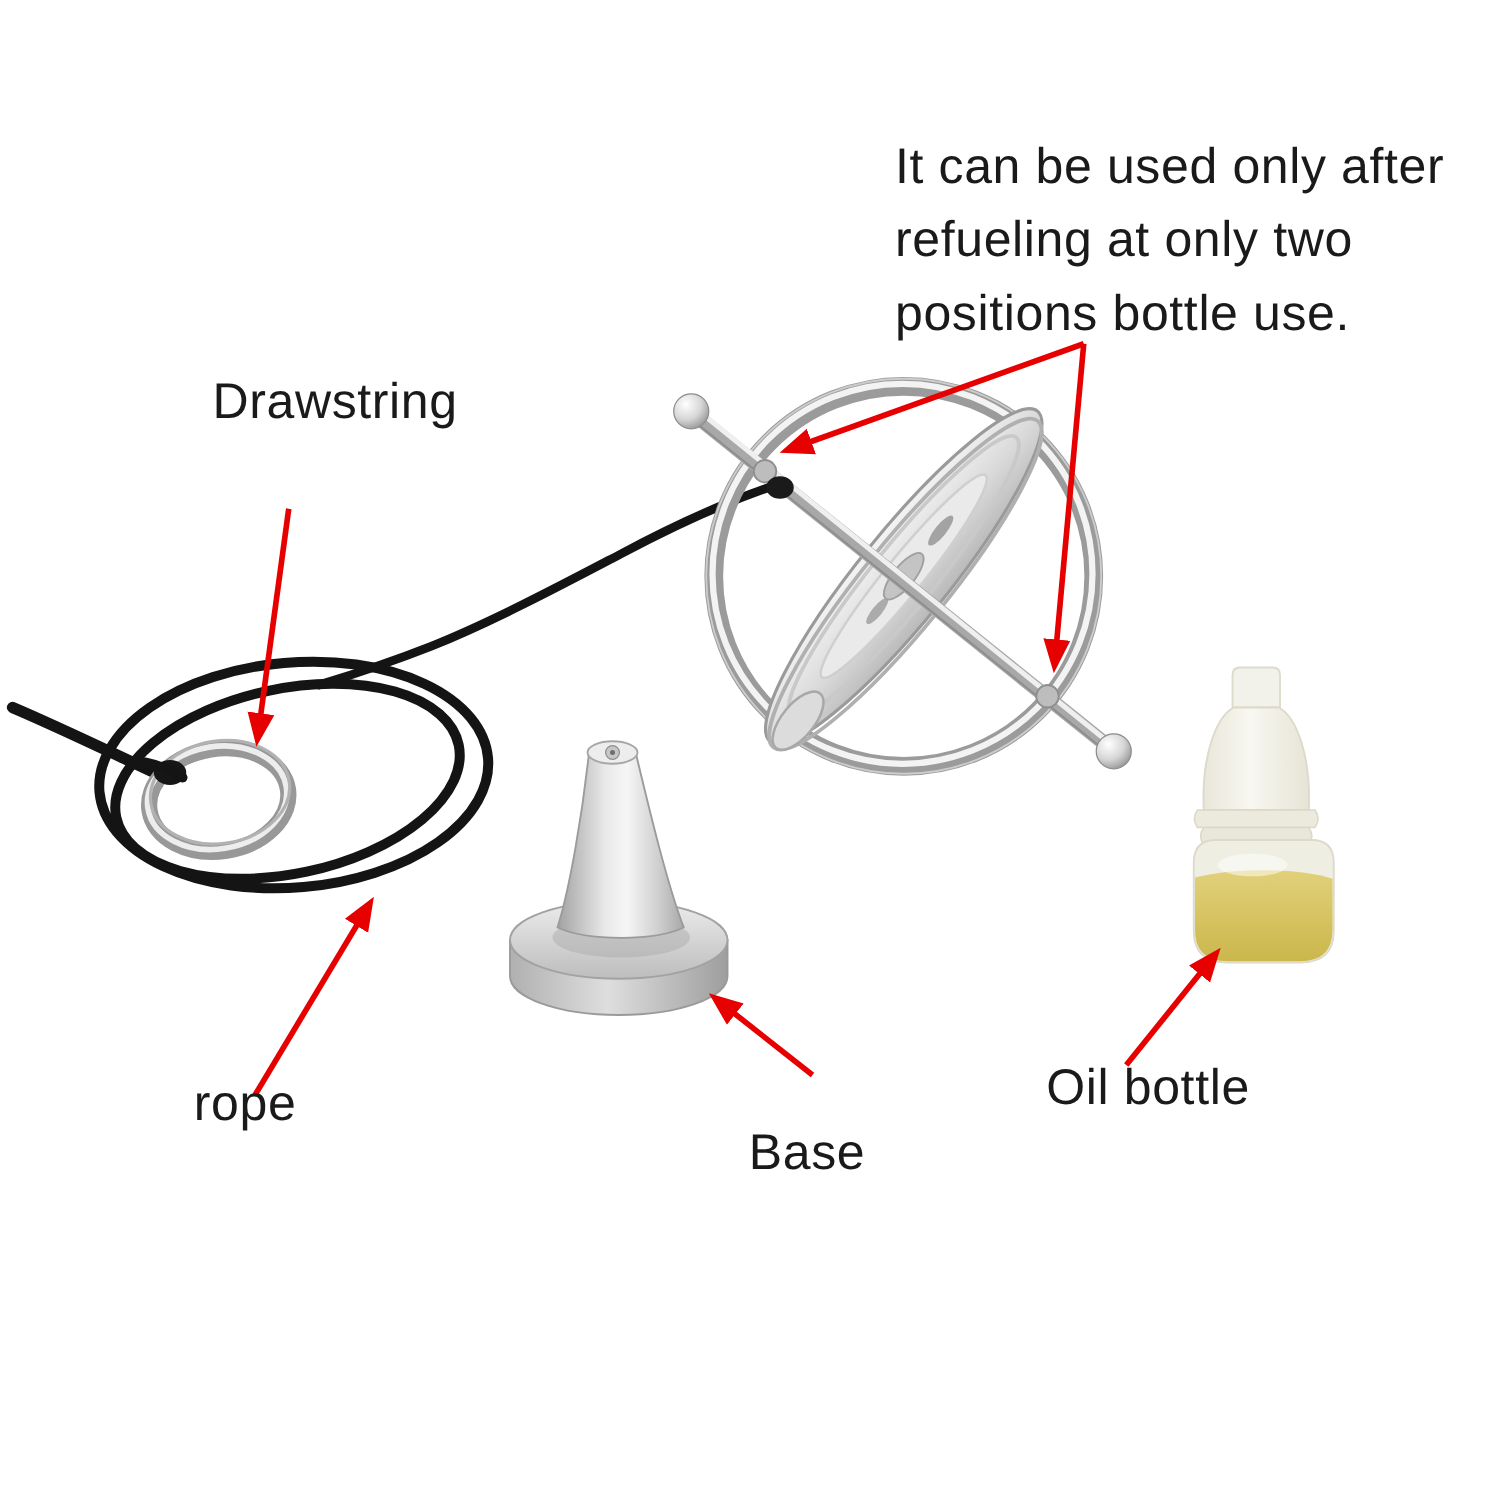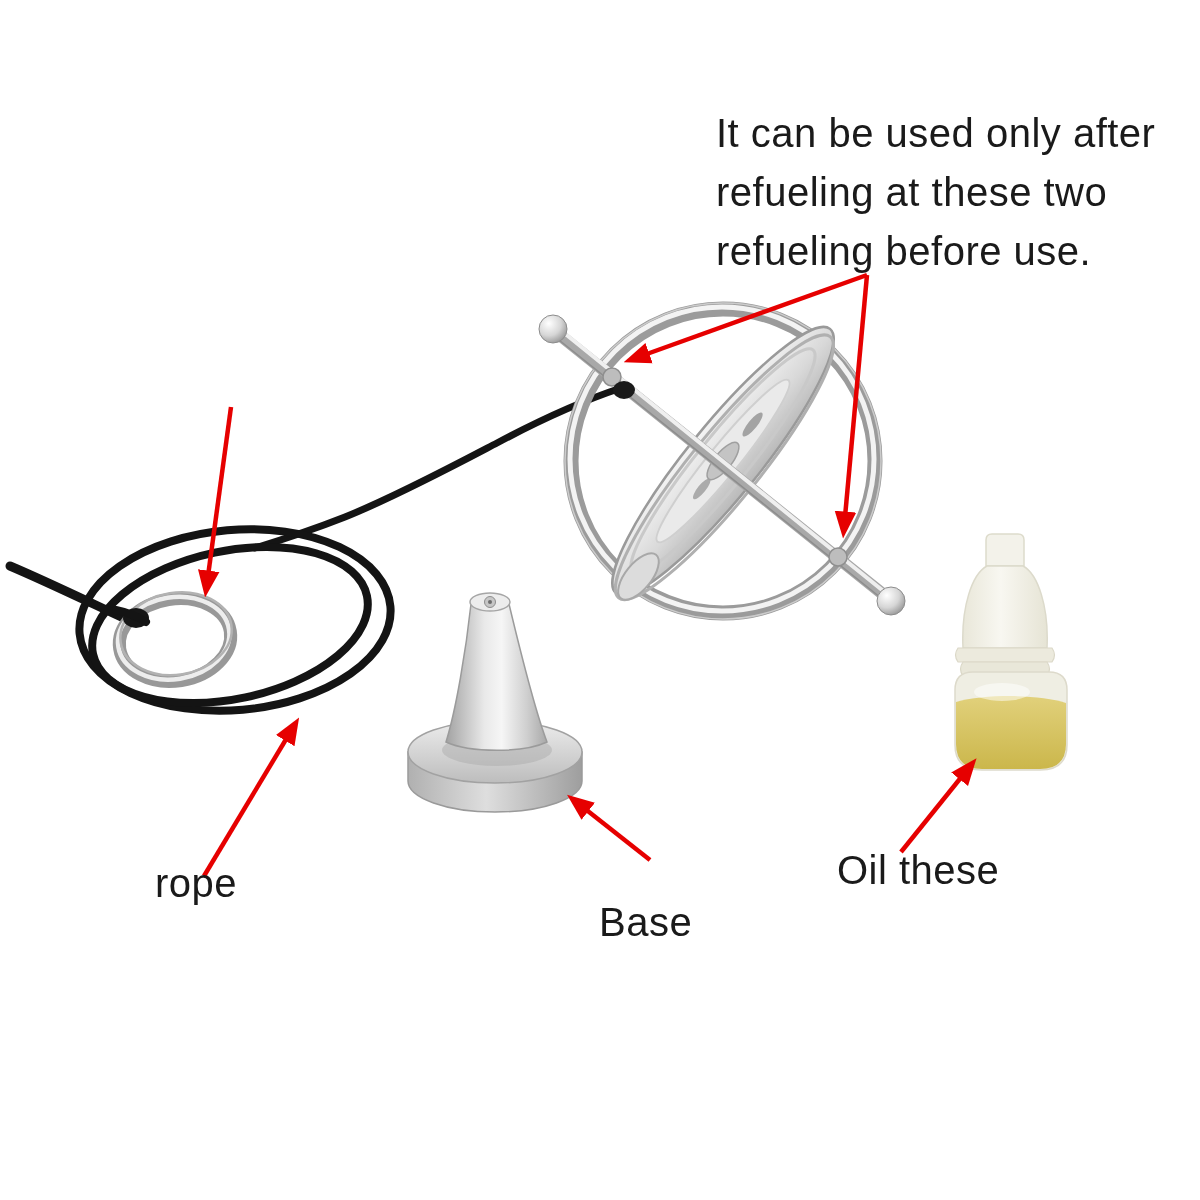--- a/index.html
+++ b/index.html
@@ -144,26 +144,27 @@
       <line x1="867" y1="275" x2="845" y2="517" marker-end="url(#ah)"></line>
       <line x1="231" y1="407" x2="208" y2="576" marker-end="url(#ah)"></line>
       <line x1="204" y1="876" x2="288" y2="736" marker-end="url(#ah)"></line>
       <line x1="650" y1="860" x2="584" y2="808" marker-end="url(#ah)"></line>
       <line x1="901" y1="852" x2="963" y2="775" marker-end="url(#ah)"></line>
     </g>
   </svg>
 
   <div class="note-block">
     <div>It can be used only after</div>
-    <div>refueling at these two</div>
-    <div>refueling before use.</div>
+    <div>refueling at only two</div>
+    <div>positions bottle use.</div>
   </div>
 
   <div class="lbl two-line" style="left:170px; top:294px;">
+    <div>Drawstring</div>
   </div>
 
   <div class="lbl" style="left:155px; top:861px;">rope</div>
 
   <div class="lbl" style="left:599px; top:900px;">Base</div>
 
-  <div class="lbl" style="left:837px; top:848px;">Oil these</div>
+  <div class="lbl" style="left:837px; top:848px;">Oil bottle</div>
 
 </div>
 
 </body></html>

